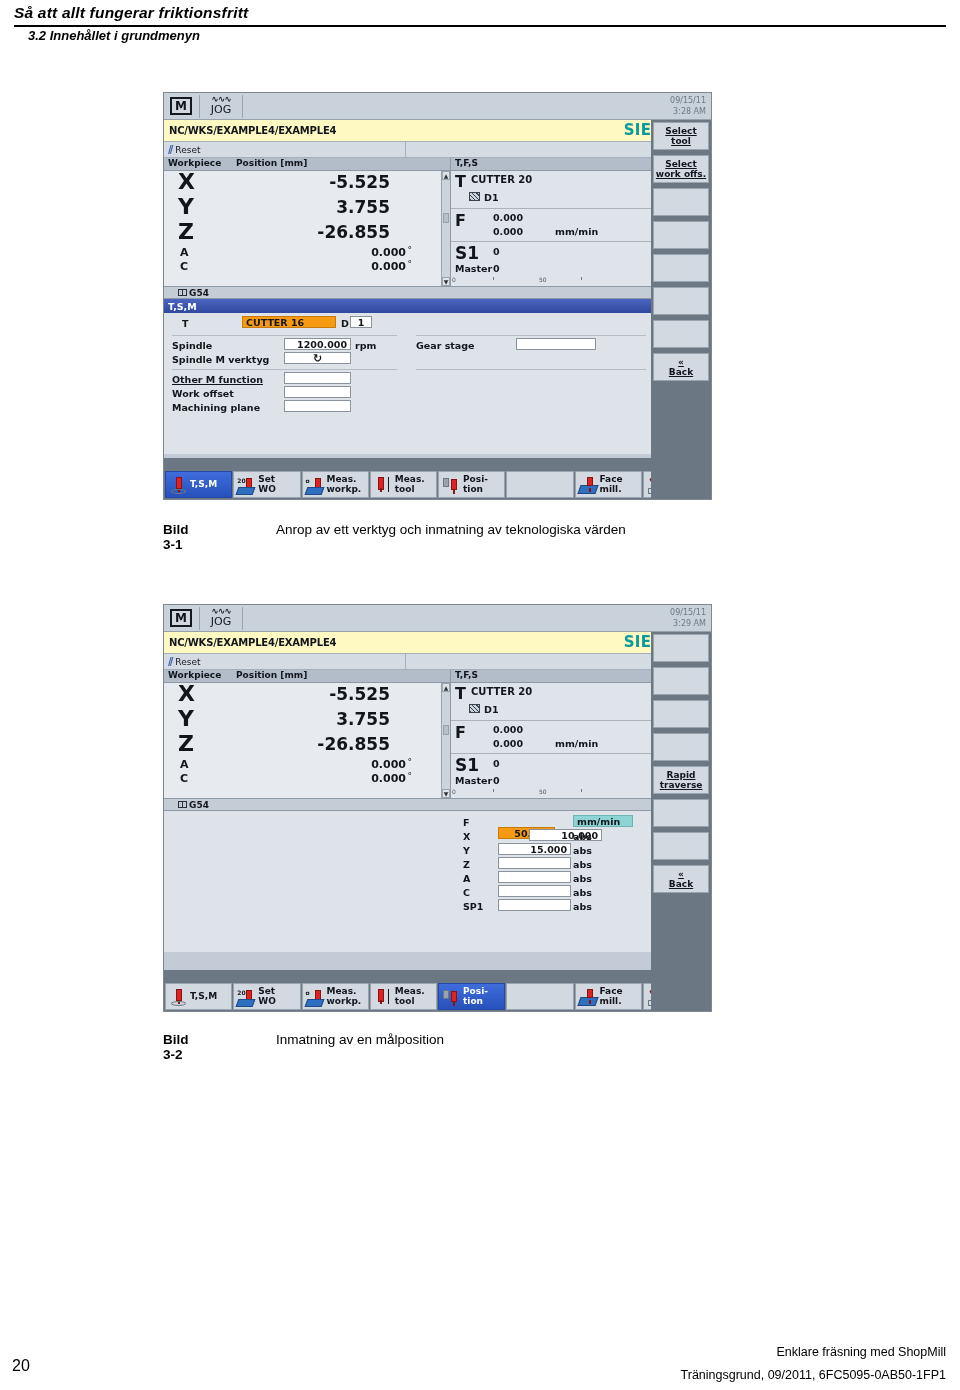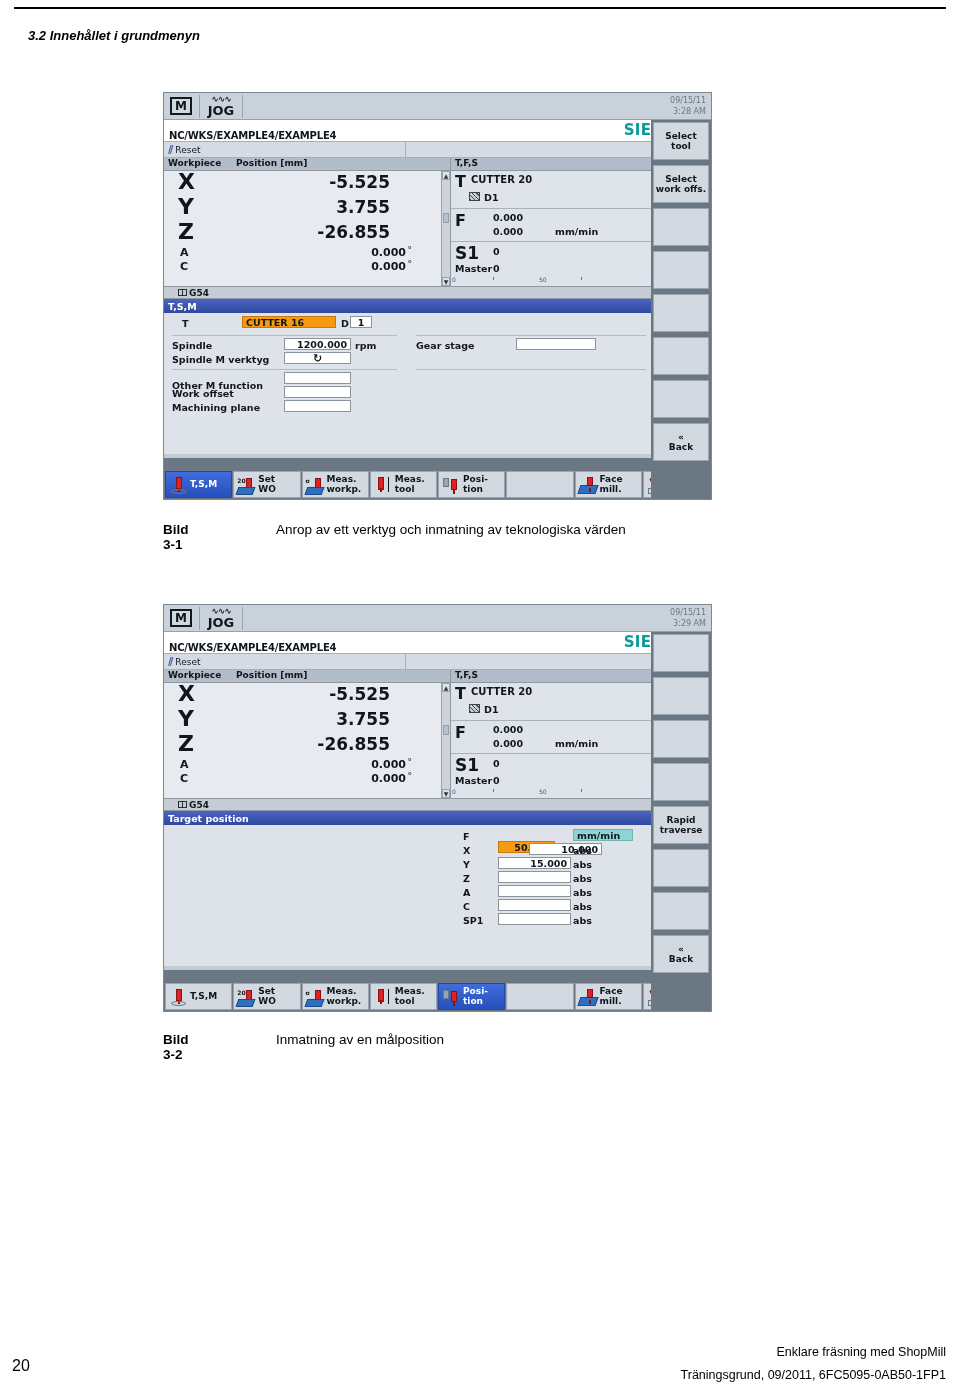--- a/index.html
+++ b/index.html
@@ -41,27 +41,27 @@
   
   .h-top{ position:relative; height:27px; background:#c9d2db; border-bottom:1px solid #97a1ac; }
   .h-mbox{
     position:absolute; left:6px; top:4px; width:22px; height:18px;
     border:2px solid #15181c; display:flex; align-items:center; justify-content:center;
     font-weight:bold; font-size:12px; background:#cfd7df;
   }
   .h-div{ position:absolute; top:2px; width:1px; height:23px; background:#9aa4ae; }
   .h-jog{ position:absolute; left:42px; top:2px; width:30px; text-align:center; line-height:1; }
   .h-jog .wv{ font-size:9px; letter-spacing:-1px; color:#1b2026; font-weight:bold; }
-  .h-jog .tx{ font-size:13px; font-weight:bold; margin-top:16px; }
+  .h-jog .tx{ font-size:11px; font-weight:normal; margin-top:16px; }
   .h-clock{ position:absolute; right:5px; top:2px; text-align:right; font-size:8px; color:#6c7884; line-height:11px; }
 
   
   .h-path{
-    position:relative; height:22px; background:#ffffff;
-    border-bottom:1px solid #a6b0ba; display:flex; align-items:flex-end;
+    position:relative; height:22px; background:#fef9c3;
+    border-bottom:1px solid #a6b0ba; display:flex; align-items:center;
   }
   .h-path .p{ padding-left:5px; font-size:10px; font-weight:bold; letter-spacing:-.2px; }
   .h-siemens{
     position:absolute; right:10px; top:1px; font-size:15px; font-weight:bold;
     color:#0a9a9a; letter-spacing:.3px;
   }
 
   
   .h-reset{ position:relative; height:16px; background:#d4dbe3; border-bottom:1px solid #a6b0ba; display:flex; }
   .h-reset .a{ width:242px; border-right:1px solid #a6b0ba; display:flex; align-items:center; padding-left:4px; }
@@ -128,23 +128,23 @@
     position:relative; display:flex; align-items:center; font-size:9px; font-weight:bold; line-height:9.5px;
     color:#12161c;
   }
   .sk:last-child{ margin-right:0; }
   .sk.on{ background:#2f5fd0; color:#fff; border-color:#2348a8; background-image:linear-gradient(#3f6ddb,#2750bb); }
   .sk .lb{ position:absolute; left:24px; }
 
   
   .vsk-col{ position:absolute; right:0; top:27px; width:60px; bottom:0; background:#6b7884; padding:2px; }
   .vsk{
-    width:100%; height:38px; background:#d2d9e0; border:1px solid #9aa4ae;
+    width:100%; height:28px; background:#d2d9e0; border:1px solid #9aa4ae;
     margin-bottom:5px; display:flex; align-items:center; justify-content:center;
-    text-align:center; font-size:9px; font-weight:bold; line-height:10px; color:#12161c;
+    text-align:center; font-size:9px; font-weight:bold; line-height:10px; color:#12161c;text-decoration:underline;
   }
   .vsk.blank{ color:transparent; }
 
   
   .ico{ position:absolute; left:3px; top:4px; width:19px; height:19px; }
   .tool-red{ position:absolute; left:6px; top:0; width:6px; height:11px; background:#d22; border:1px solid #8a1212; }
   .tool-red:after{ content:""; position:absolute; left:1px; top:10px; width:2px; height:4px; background:#8a1212; }
   .tool-blu{ position:absolute; left:0; bottom:0; width:17px; height:8px; background:#2e6fc0; border:1px solid #1d4a86; transform:skewX(-20deg); }
   .tool-gry{ position:absolute; left:1px; top:2px; width:6px; height:9px; background:#9aa4ae; border:1px solid #6d7882; }
   .tool-num{ position:absolute; left:0; top:0; font-size:6px; font-weight:bold; color:#12161c; }
@@ -153,20 +153,21 @@
   .circ-x:before{ transform:rotate(45deg); }
   .circ-x:after{ transform:rotate(-45deg); }
   .ruler{ position:absolute; left:0; right:0; bottom:0; height:9px; font-size:6px; color:#4a5560; }
   .ruler .t{ position:absolute; top:0; }
   .ruler .ln{ position:absolute; top:1px; width:1px; height:3px; background:#6b7884; }
 </style>
 </head>
 <body>
 
 <div class="pg-head">
+  <div class="pg-head-title">Så att allt fungerar friktionsfritt</div>
   <div class="pg-head-rule"></div>
 </div>
 <div class="pg-sub">3.2 Innehållet i grundmenyn</div>
 
 <div class="hmi" id="hmi1" style="top:92px;">
     <div class="h-top">
       <span class="h-mbox">M</span>
       <span class="h-div" style="left:35px;"></span>
       <span class="h-jog">
         <span class="wv">∿∿∿</span><br>
@@ -302,21 +303,21 @@
         </span>
 
       <span class="flbl" style="left:252px;top:27px;">Gear stage</span>
       <span class="fld" style="left:352px;top:25px;width:80px;">
         <span></span>
         </span>
 
       <span class="hrline" style="left:8px;top:56px;width:225px;"></span>
       <span class="hrline" style="left:252px;top:56px;width:230px;"></span>
 
-      <span class="flbl" style="left:8px;top:67px;">Other M function</span>
+      <span class="flbl" style="left:8px;top:61px;text-decoration:underline;">Other M function</span>
       <span class="fld" style="left:120px;top:59px;width:67px;">
         <span></span>
         </span>
 
       <span class="flbl" style="left:8px;top:75px;">Work offset</span>
       <span class="fld" style="left:120px;top:73px;width:67px;">
         <span></span>
         </span>
 
       <span class="flbl" style="left:8px;top:89px;">Machining plane</span>
@@ -530,23 +531,20 @@
           <span class="ln" style="left:130px;"></span>
           <span class="t" style="right:2px;">100</span>
         </span>
       </div>
     </div>
       </div>
       <div class="gbar">
       <span class="gicon"></span>
       <span>G54</span>
     </div>
-      <div class="bluebar">
-      <span>Target position</span>
-    </div>
       <div class="form" style="height:141px;">
         <span class="flbl" style="left:299px;top:6px;">F</span>
         <span class="fld r orange" style="left:334px;top:16px;width:57px;">
           <span>50.000</span>
         </span>
         <span class="fld teal" style="left:409px;top:4px;width:60px;padding-left:3px;">mm/min</span>
         <span class="flbl" style="left:299px;top:20px;">X</span>
         <span class="fld r " style="left:334px;top:18px;width:73px;margin-left:31px;">
           <span>10.000</span>
         </span>

